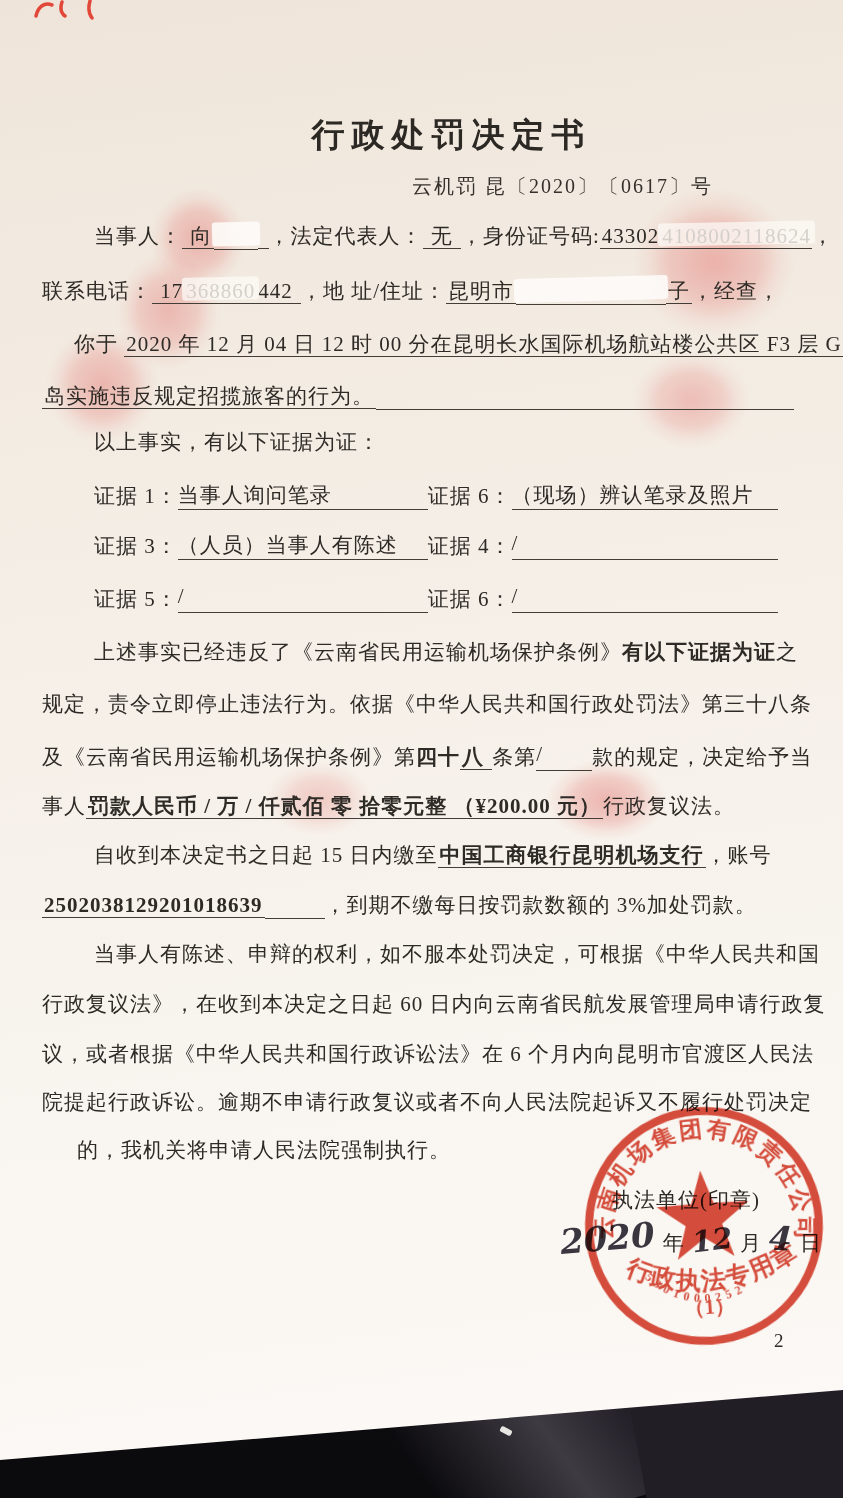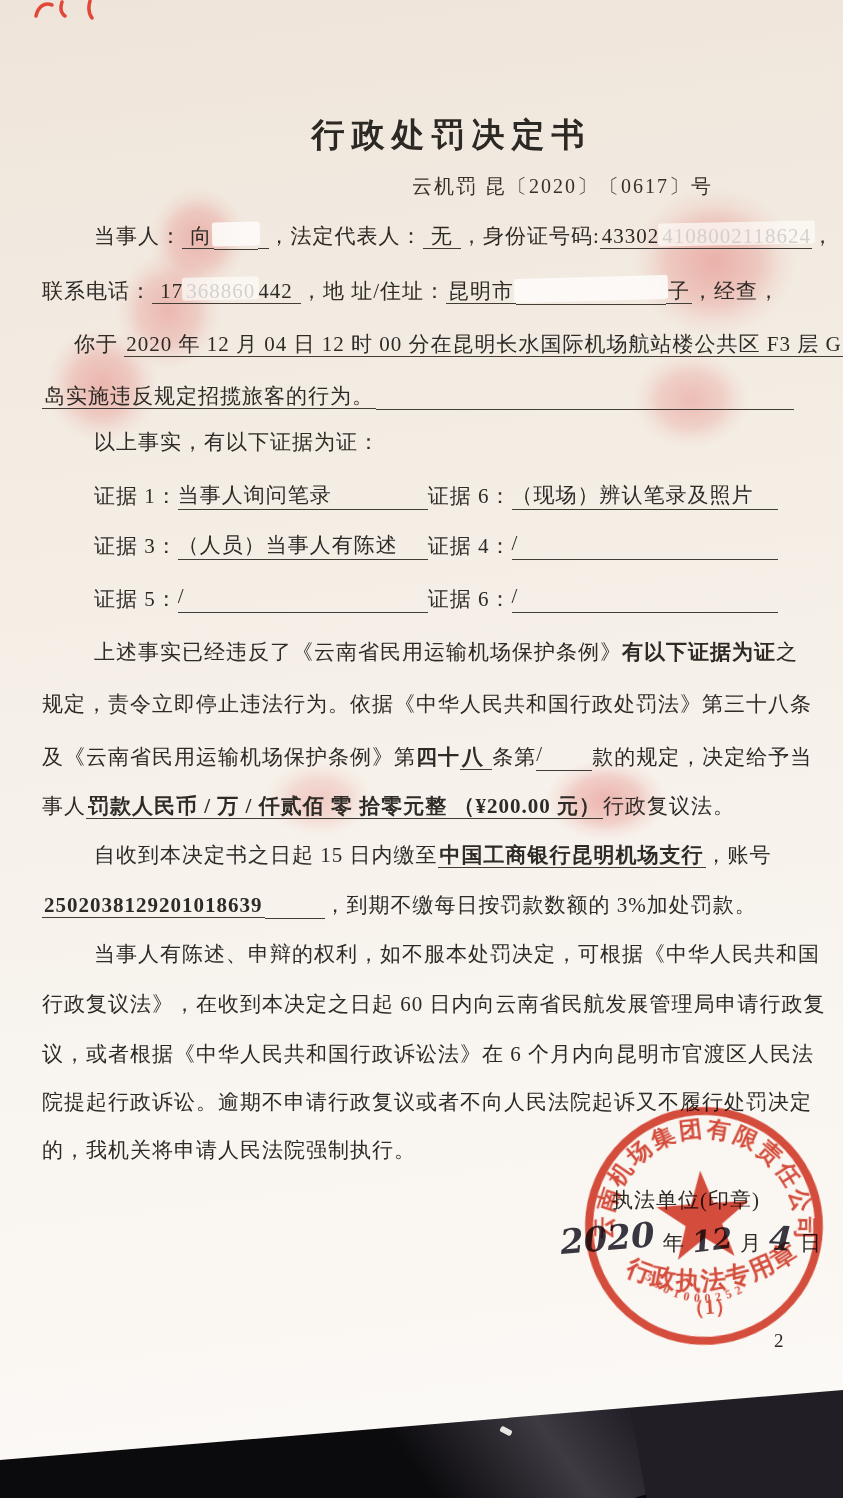--- a/index.html
+++ b/index.html
@@ -94,21 +94,21 @@
         <div class="line" style="top: 638px; padding-left: 52px;"><span class="seg-p">上述事实已经违反了《云南省民用运输机场保护条例》</span><span class="seg-b">有以下证据为证</span><span class="seg-p">之</span></div>
         <div class="line" style="top: 690px; padding-left: 0px; text-align: center;"><span class="seg-p">规定，责令立即停止违法行为。依据《中华人民共和国行政处罚法》第三十八条</span></div>
         <div class="line" style="top: 742px; padding-left: 0px;"><span class="seg-p">及《云南省民用运输机场保护条例》第</span><span class="seg-b">四十</span><span class="seg-bu">八 </span><span class="seg-p">条第</span><span class="seg-fill" style="width: 56px;">/</span><span class="seg-p">款的规定，决定给予当</span></div>
         <div class="line" style="top: 792px; padding-left: 0px;"><span class="seg-p">事人</span><span class="seg-bu">罚款人民币  / 万 / 仟贰佰 零 拾零元整   （¥200.00 元）</span><span class="seg-p">行政复议法。</span></div>
         <div class="line" style="top: 841px; padding-left: 52px;"><span class="seg-p">自收到本决定书之日起 15 日内缴至</span><span class="seg-bu">中国工商银行昆明机场支行</span><span class="seg-p">，账号</span></div>
         <div class="line" style="top: 891px; padding-left: 0px;"><span class="seg-bu">2502038129201018639</span><span class="seg-blank" style="width: 60px;"></span><span class="seg-p">，到期不缴每日按罚款数额的 3%加处罚款。</span></div>
         <div class="line" style="top: 940px; padding-left: 52px;"><span class="seg-p">当事人有陈述、申辩的权利，如不服本处罚决定，可根据《中华人民共和国</span></div>
         <div class="line" style="top: 990px; padding-left: 0px;"><span class="seg-p">行政复议法》，在收到本决定之日起 60 日内向云南省民航发展管理局申请行政复</span></div>
         <div class="line" style="top: 1040px; padding-left: 0px;"><span class="seg-p">议，或者根据《中华人民共和国行政诉讼法》在 6 个月内向昆明市官渡区人民法</span></div>
         <div class="line" style="top: 1088px; padding-left: 0px; text-align: right;"><span class="seg-p">院提起行政诉讼。逾期不申请行政复议或者不向人民法院起诉又不履行处罚决定</span></div>
-        <div class="line" style="top: 1136px; padding-left: 0px;"><span class="seg-p">的，我机关将申请人民法院强制执行。</span></div>
+        <div class="line" style="top: 1136px; padding-left: 0px; margin-left: 35px;"><span class="seg-p">的，我机关将申请人民法院强制执行。</span></div>
       </div>
 
     <div class="sig-label">执法单位(印章)</div>
     <div class="date-row">
       <span class="hand hy">2020</span>
       <span class="pr">年</span>
       <span class="hand hm">12</span>
       <span class="pr">月</span>
       <span class="hand hd">4</span>
       <span class="pr">日</span>

